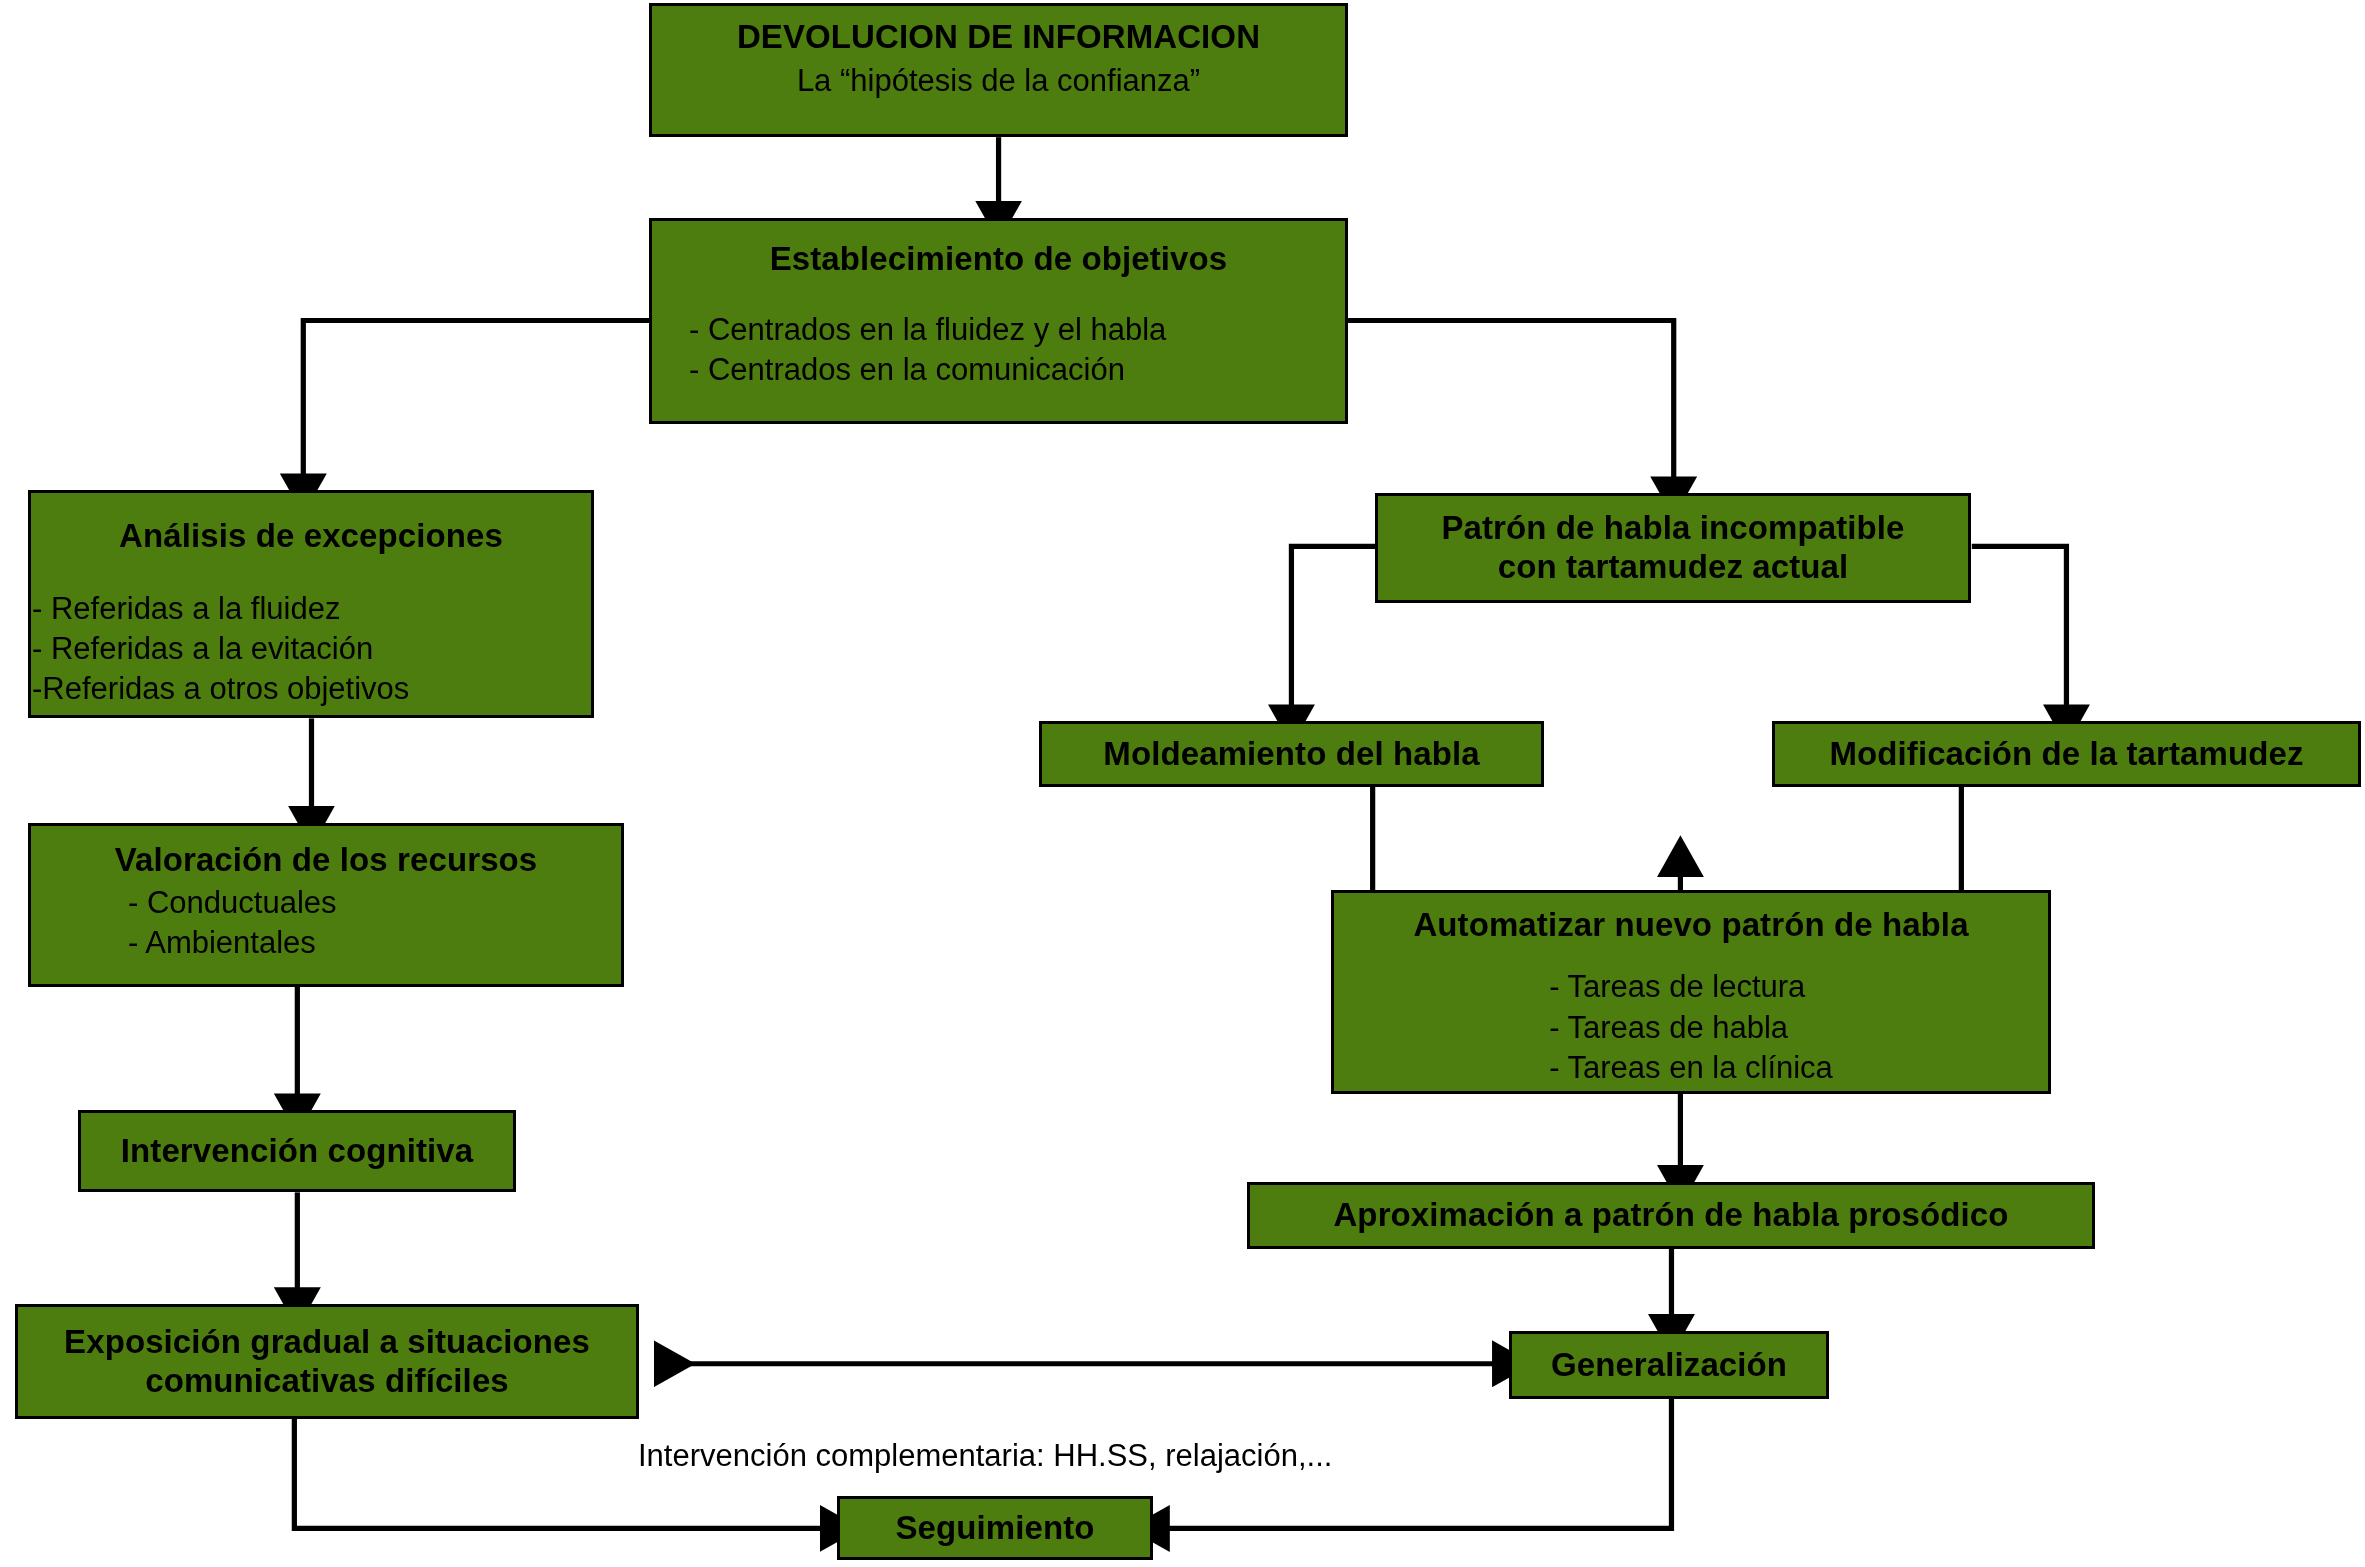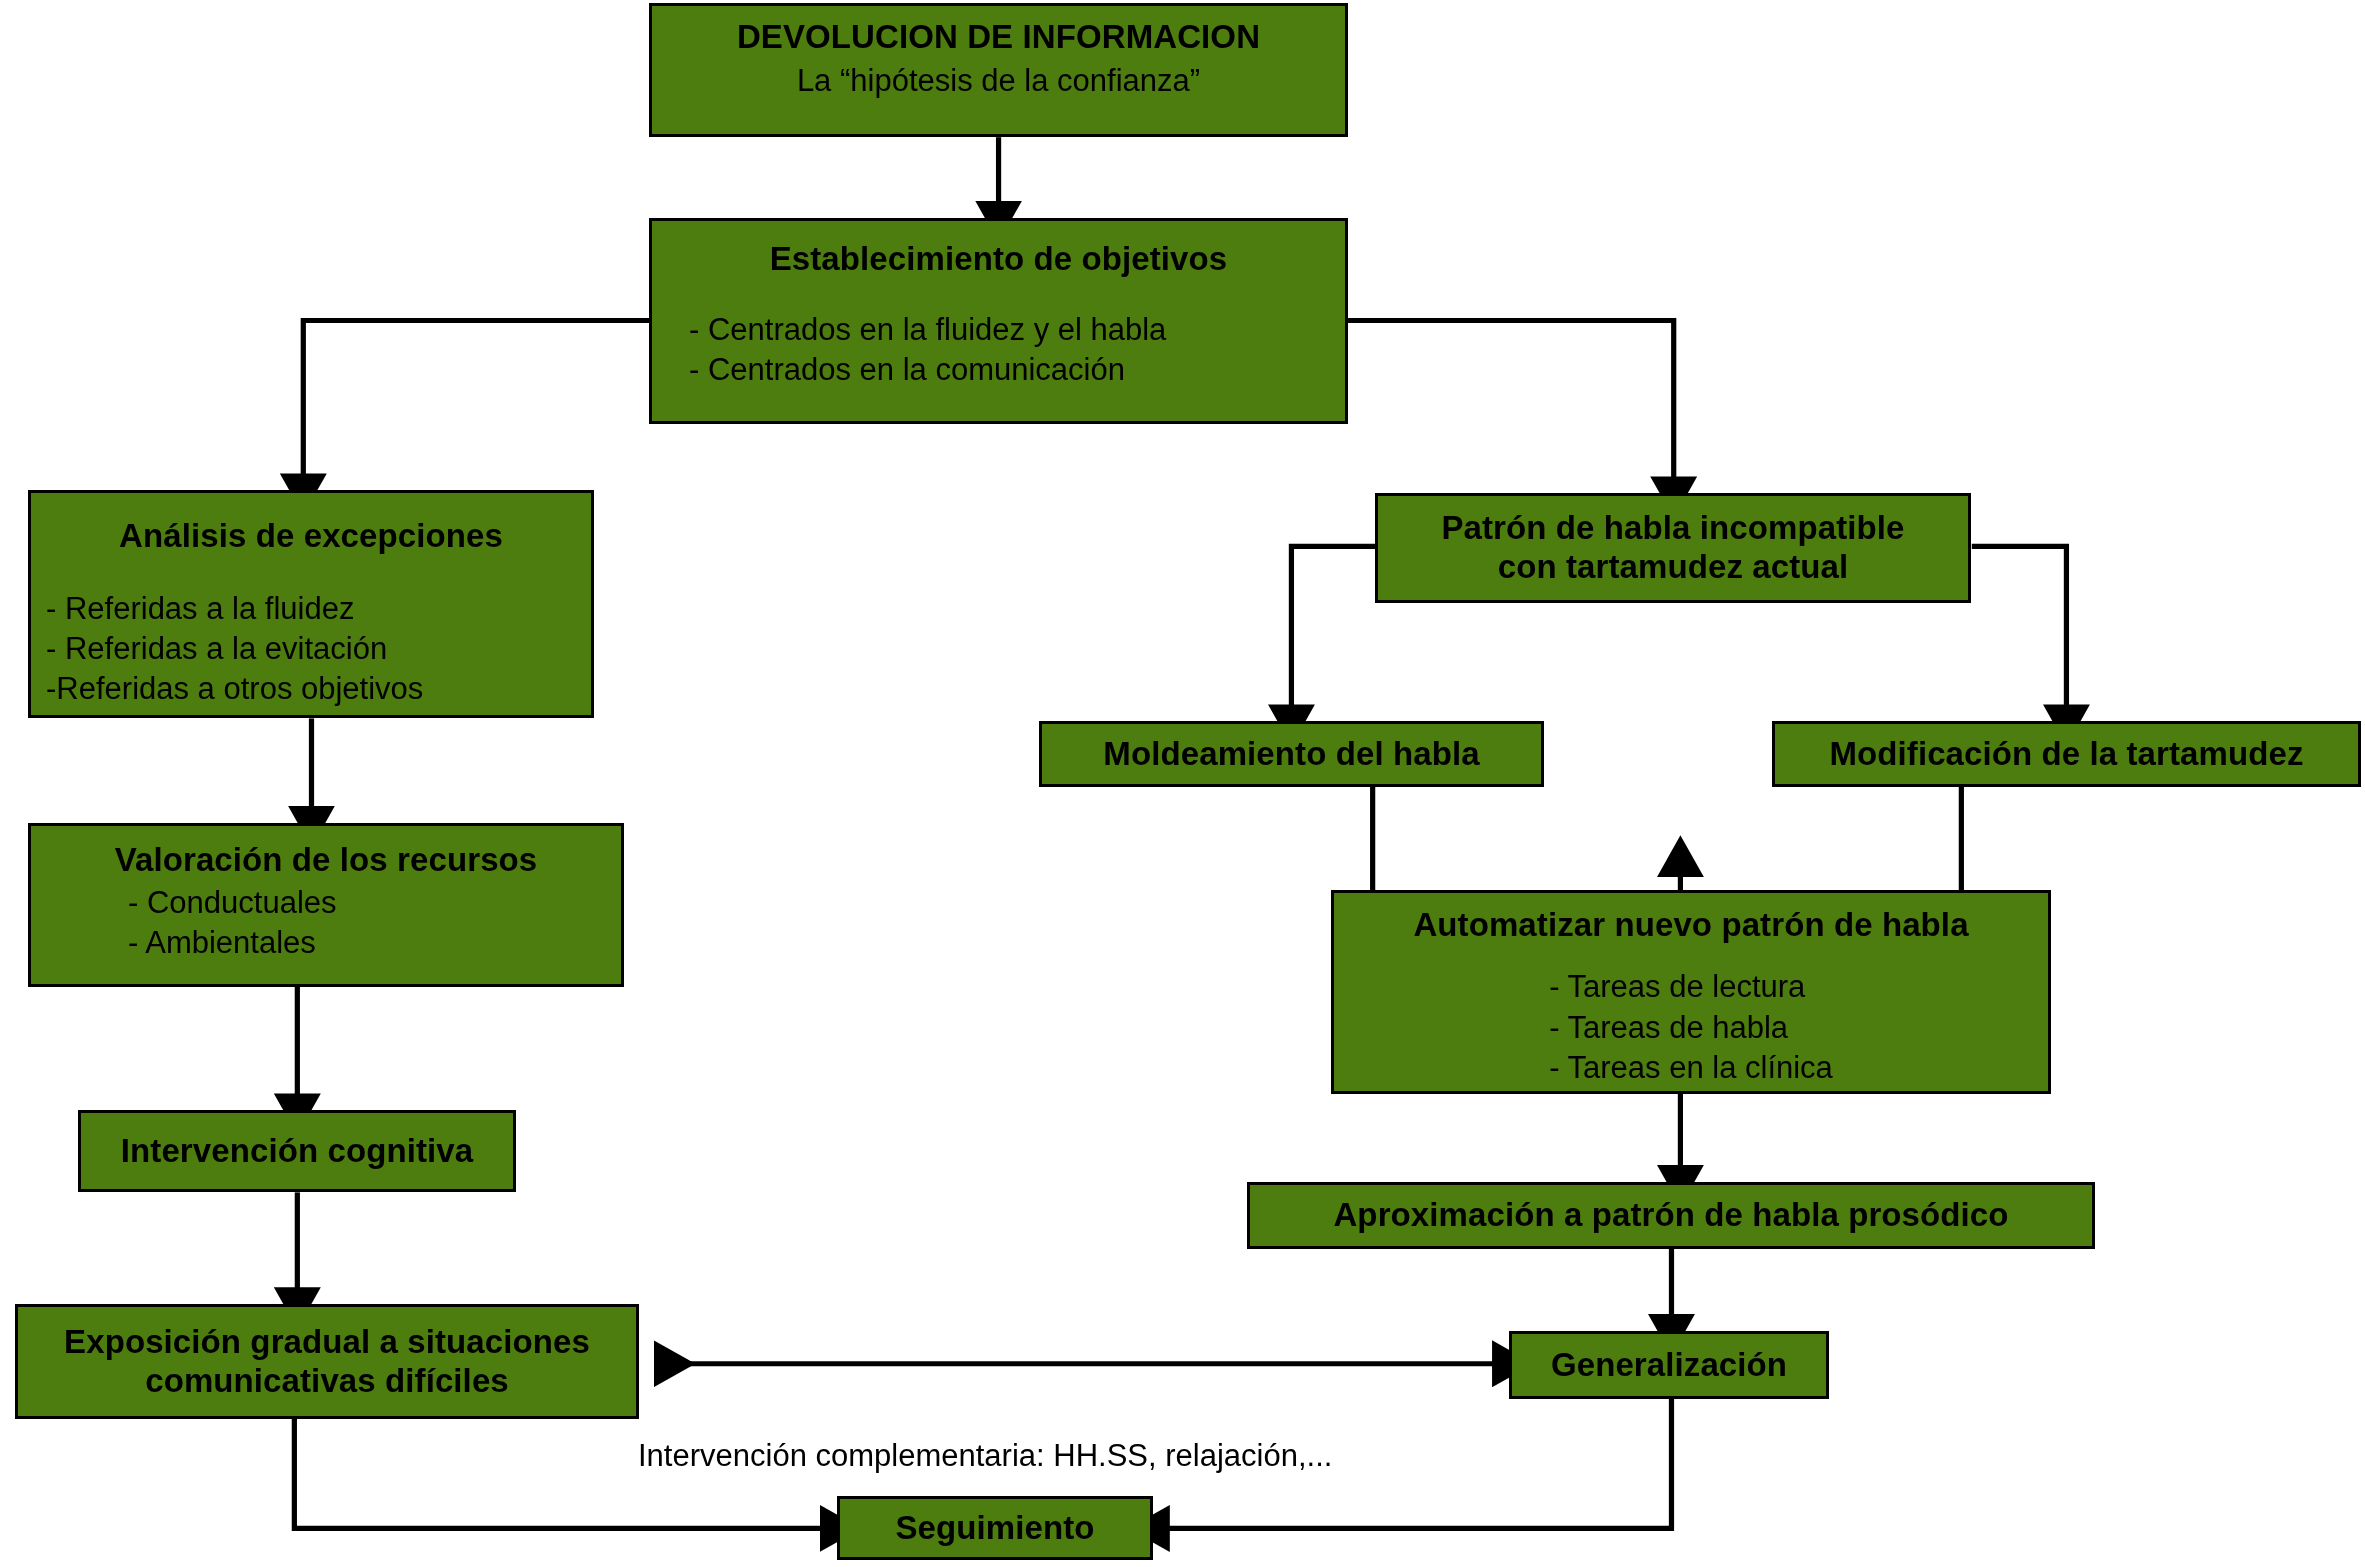--- a/index.html
+++ b/index.html
@@ -39,21 +39,21 @@
   #n-devolucion{left:649px; top:3px; width:699px; height:134px; justify-content:flex-start;}
   #n-devolucion .title{font-size:33px; margin-top:12px;}
   #n-devolucion .bullets{font-size:31px; margin-top:4.5px; text-align:center;}
 
   #n-objetivos{left:649px; top:218px; width:699px; height:206px; justify-content:flex-start;}
   #n-objetivos .title{font-size:33px; margin-top:19.4px;}
   #n-objetivos .bullets{font-size:31px; margin-top:31px; align-self:flex-start; margin-left:37px; text-align:left;}
 
   #n-excepciones{left:28px; top:490px; width:566px; height:228px; justify-content:flex-start;}
   #n-excepciones .title{font-size:33px; margin-top:24px;}
-  #n-excepciones .bullets{font-size:31px; margin-top:33px; align-self:flex-start; margin-left:15px; text-align:left;}
+  #n-excepciones .bullets{font-size:31px; margin-top:33px; align-self:flex-start; margin-left:1px; text-align:left;}
 
   #n-recursos{left:28px; top:823px; width:596px; height:164px; justify-content:flex-start;}
   #n-recursos .title{font-size:33px; margin-top:15px;}
   #n-recursos .bullets{font-size:31px; margin-top:3px; align-self:flex-start; margin-left:97px; text-align:left;}
 
   #n-cognitiva{left:78px; top:1110px; width:438px; height:82px; justify-content:center;}
   #n-cognitiva .title{font-size:33px;}
 
   #n-exposicion{left:15px; top:1304px; width:624px; height:115px; justify-content:center;}
   #n-exposicion .title{font-size:33px;}

